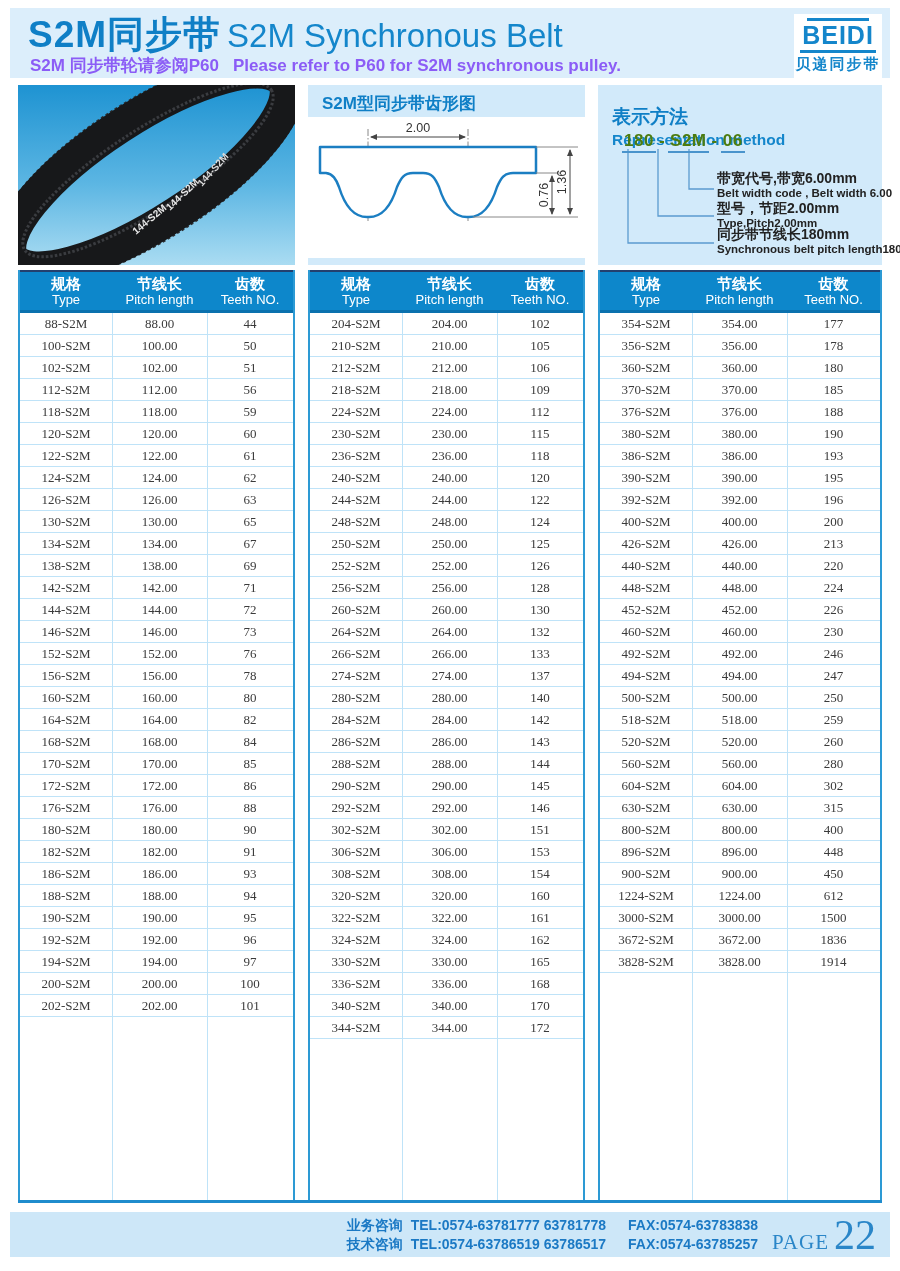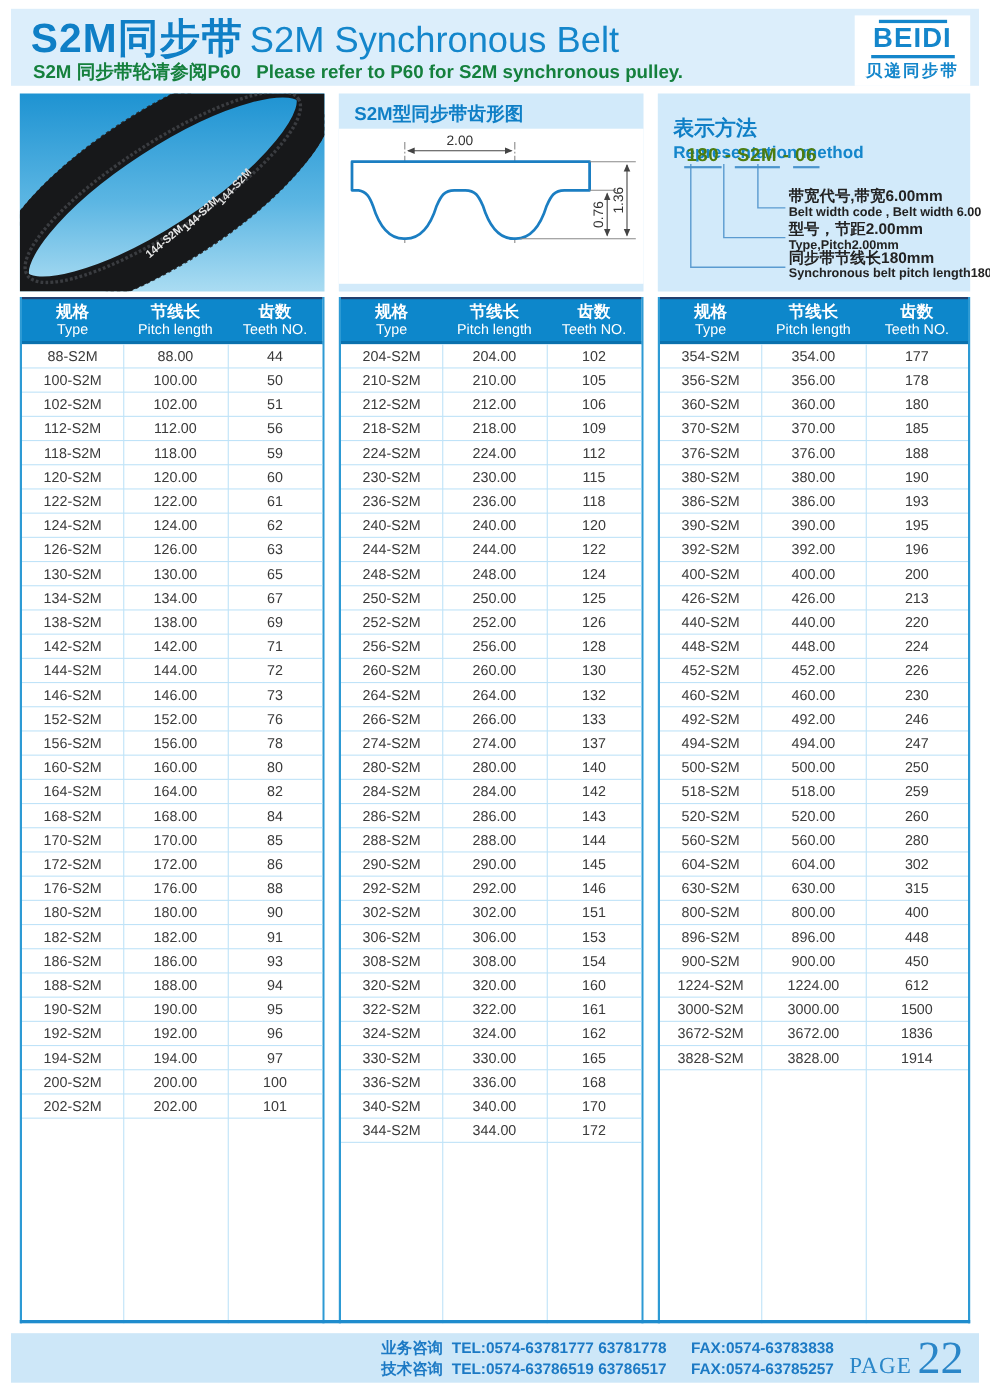--- a/index.html
+++ b/index.html
@@ -4,23 +4,23 @@
 <style>
   * { margin:0; padding:0; box-sizing:border-box; }
   html,body { width:900px; background:#ffffff; font-family:"Liberation Sans", sans-serif; }
   .page { position:relative; width:900px; height:1271px; background:#fff; overflow:hidden; }
 
   
   .header-band { position:absolute; left:10px; top:8px; width:880px; height:70px; background:#dceefb; }
   .title-line { position:absolute; left:18px; top:2px; white-space:nowrap; }
   .title-zh { font-size:37px; font-weight:bold; color:#0f7fc6; letter-spacing:1px; }
   .title-en { font-size:33px; font-weight:normal; color:#1486cb; margin-left:6px; }
-  .subtitle-line { position:absolute; left:20px; top:46px; white-space:nowrap; color:#15803d; font-size:17px; font-weight:bold; }
+  .subtitle-line { position:absolute; left:20px; top:46px; white-space:nowrap; color:#8b5cf6; font-size:17px; font-weight:bold; }
   .subtitle-en { margin-left:14px; font-weight:bold; }
-  .logo-box { position:absolute; right:8px; top:6px; width:105px; height:64px; background:#ffffff; text-align:center; padding-top:4px; }
+  .logo-box { position:absolute; right:8px; top:6px; width:88px; height:64px; background:#ffffff; text-align:center; padding-top:4px; }
   .logo-rule { height:3px; background:#1486cb; margin:0 auto; }
   .logo-rule.top { width:62px; margin-bottom:1px; }
   .logo-rule.bottom { width:76px; margin-top:1px; }
   .logo-name { font-size:25px; font-weight:bold; color:#1486cb; letter-spacing:1px; line-height:27px; }
   .logo-tagline { font-size:15px; font-weight:bold; color:#1486cb; letter-spacing:2px; margin-top:2px; }
 
   
   .panel { position:absolute; top:85px; height:180px; }
   .photo-panel { left:18px; width:277px; background:linear-gradient(180deg,#1e93d2 0%,#5cb6e3 55%,#aadcf2 100%); overflow:hidden; }
   .tooth-panel { left:308px; width:277px; background:#d2eafa; }
@@ -42,21 +42,21 @@
   
   .belt-table { position:absolute; top:270px; border-left:2px solid #2d9ad4; border-right:2px solid #2d9ad4; background:#fff; }
   .t-left { left:18px; width:277px; }
   .t-mid  { left:308px; width:277px; }
   .t-right{ left:598px; width:284px; }
   .thead { display:flex; height:43px; background:#0d87cb; border-top:2px solid #23406e; border-bottom:3px solid #0a71ae; }
   .hcell { display:flex; flex-direction:column; align-items:center; justify-content:center; color:#fff; }
   .hcell .hz { font-size:15px; font-weight:bold; line-height:17px; }
   .hcell .he { font-size:13px; line-height:15px; }
   .hc0 { width:92px; } .hc1 { width:95px; } .hc2 { flex:1; }
-  .tbody { position:relative; height:890px; background:#fff; }
+  .tbody { position:relative; height:890px; background:#fff;font-family:Liberation Serif, serif; }
   .vline { position:absolute; top:0; bottom:0; width:1px; background:#bfe3f8; }
   .v1 { left:92px; } .v2 { left:187px; }
   .trow { position:relative; display:flex; height:22px; border-bottom:1px solid #bfe3f8; align-items:center; }
   .tcell { text-align:center; font-size:13px; color:#3a3a3a; }
   .tcell.c0 { width:92px; } .tcell.c1 { width:95px; } .tcell.c2 { flex:1; }
   .tables-bottom-line { position:absolute; left:18px; top:1200px; width:864px; height:3px; background:#1f8ccd; }
 
   
   .footer-band { position:absolute; left:10px; top:1212px; width:880px; height:45px; background:#cde7f8; display:flex; justify-content:flex-end; align-items:center; padding-right:14px; }
   .contact { text-align:left; color:#1b79c4; font-size:14px; font-weight:bold; line-height:19px; white-space:nowrap; }

